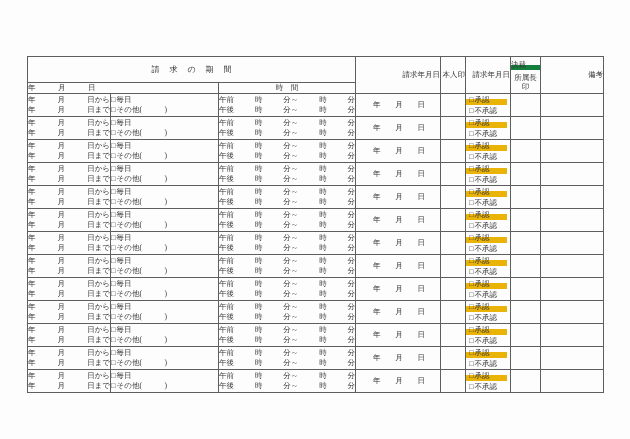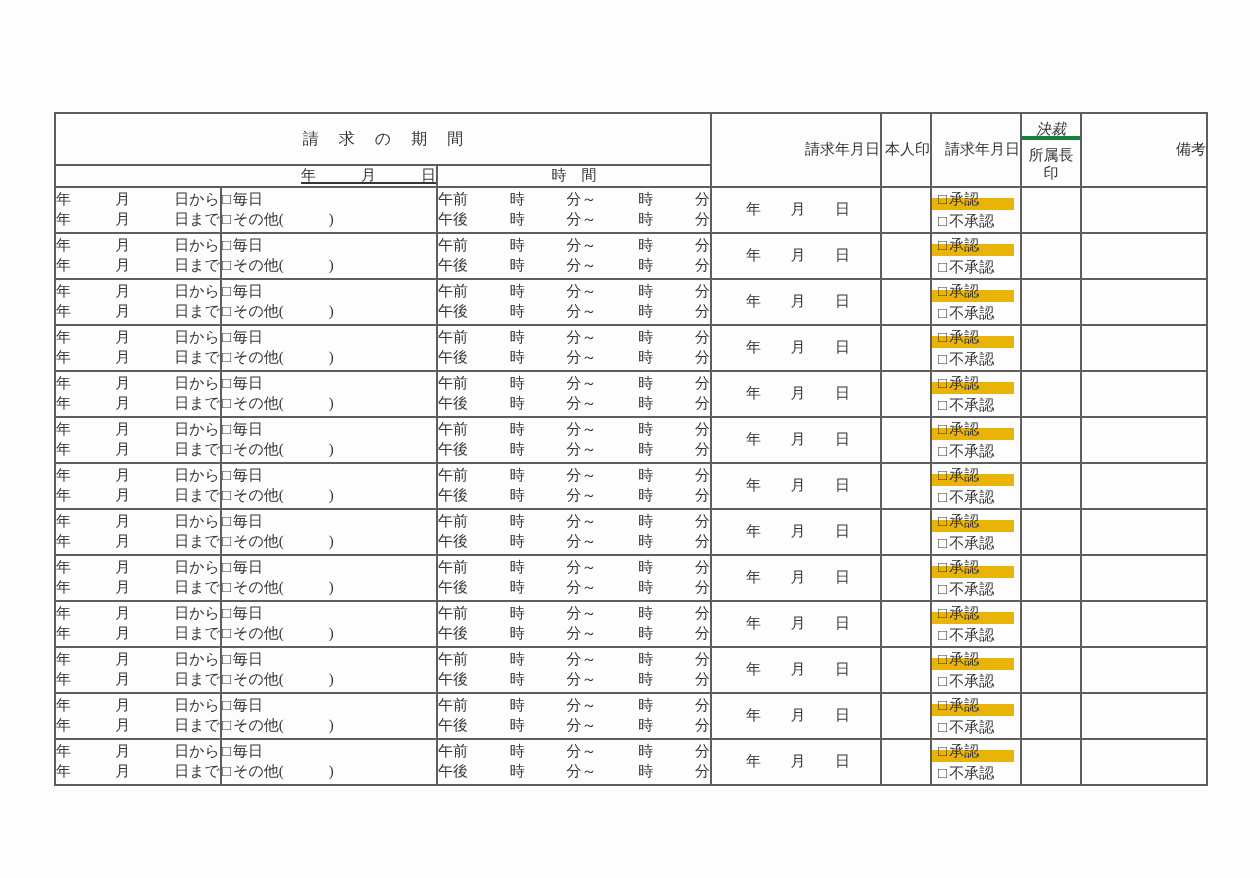--- a/index.html
+++ b/index.html
@@ -29,30 +29,29 @@
   
   .col-a{width:83px;} .col-b{width:108px;} .col-c{width:137px;}
   .col-d{width:85px;} .col-e{width:25px;}  .col-f{width:45px;}
   .col-g{width:30px;} .col-h{width:63px;}
 
   .hrow1 { height:26px; }
   .hrow2 { height:10px; }
   tbody tr { height:22.5px; }
 
   .title-cell { text-align:center; font-size:8px; letter-spacing:10px; text-indent:10px; }
-  .hdate-cell { text-align:right;text-decoration:underline; }
+  .hdate-cell { text-align:left; }
   .htime-cell { text-align:center; padding-left:52px; }
   .hcenter   { text-align:right; }
 
   .decision-th { vertical-align:top; }
   .decision-top {
     height:10px; line-height:10px;
-    border-bottom:2px solid #15803d;
-    text-align:center;
-    font-style:italic;
+    border-bottom:5px solid #15803d;
+    text-align:left;
   }
   .decision-bottom { text-align:center; line-height:9px; padding-top:3px; }
 
   .tline { display:flex; justify-content:space-between; line-height:10.5px; }
   .c-date { padding:1px 3px 0 18px; }
   .c-time { padding:1px 7px 0 15px; }
   .c-reqdate .tline { padding:0 15px 0 17px; }
   .c-kind { padding:1px 0 0 6px; }
   .c-kind div { line-height:10.5px; }
   .cbx { margin-right:1px; }

